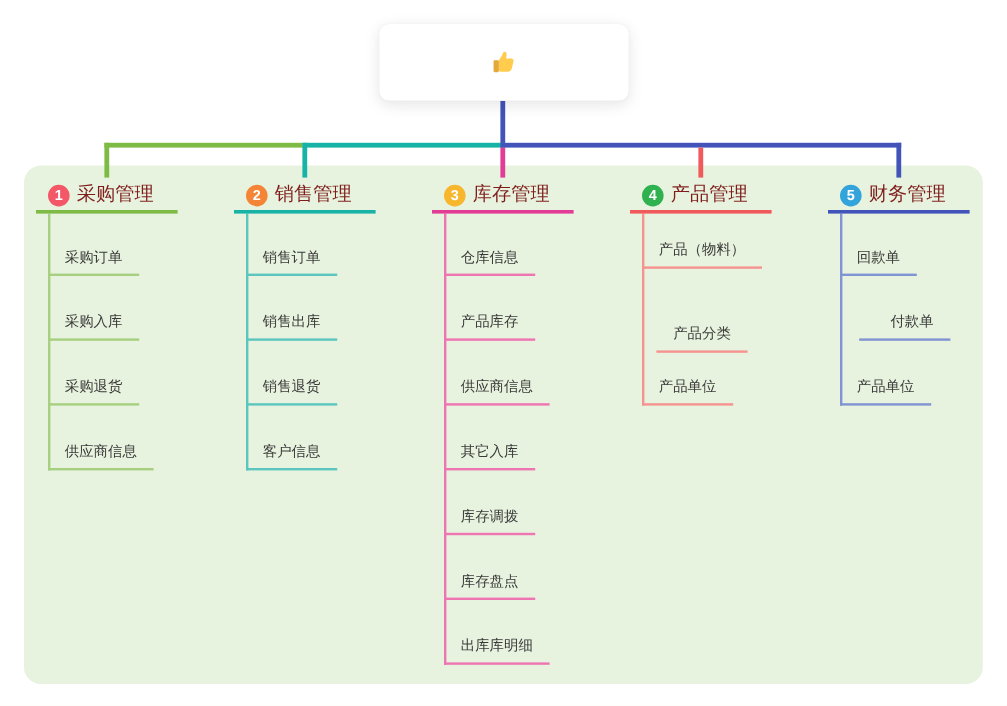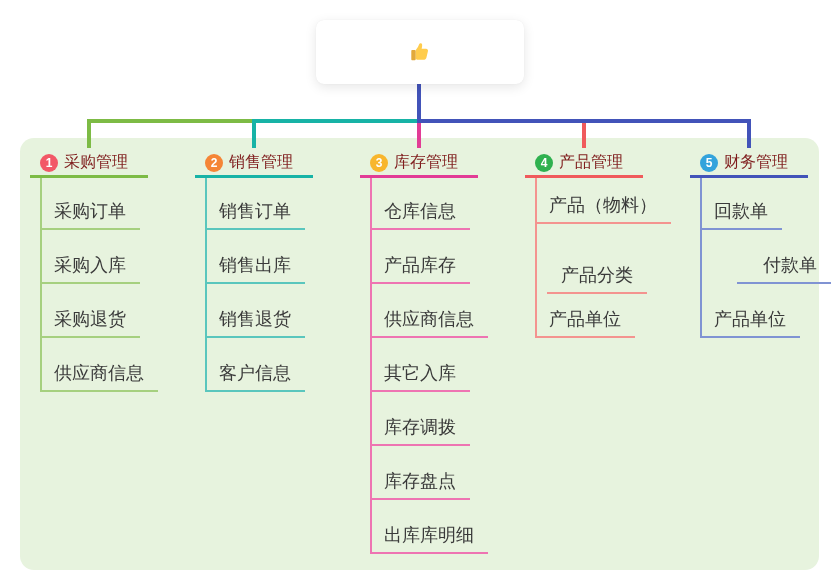--- a/index.html
+++ b/index.html
@@ -32,21 +32,21 @@
     flex:none; font-weight:bold;
   }
   .branch-label { font-size:16px; color:#7f1d1d; }
   .trunk { position:absolute; width:2px; z-index:1; }
   .sub-item {
     position:absolute; height:28px; box-sizing:border-box;
     border-bottom:2px solid; padding:0 14px 5px 14px;
     display:flex; align-items:flex-end; white-space:nowrap;
     z-index:2; cursor:pointer;
   }
-  .sub-label { font-size:18px; color:#3a3a3a; }
+  .sub-label { font-size:12px; color:#3a3a3a; }
 </style>
 </head>
 <body>
 
 <div class="canvas">
   <div class="panel" id="panel" style="background: rgb(231, 243, 222);"></div>
   <div id="connectors">
       <div class="conn" style="left: 417px; top: 84px; width: 4px; height: 39px; background: rgb(66, 83, 185);"></div>
       <div class="conn" style="left: 252px; top: 119px; width: 169px; height: 4px; background: rgb(23, 179, 166);"></div>
       <div class="conn" style="left: 417px; top: 119px; width: 334px; height: 4px; background: rgb(66, 83, 185);"></div>
@@ -175,21 +175,21 @@
       <span class="badge" style="background: rgb(51, 163, 220);">5</span>
       <span class="branch-label">财务管理</span>
     </div>
     <div class="trunk" style="left: 700px; top: 178px; height: 160px; background: rgb(128, 147, 211);"></div>
   </div>
 
   <div class="sub-item" style="left: 700px; top: 202px; border-bottom-color: rgb(128, 147, 211);">
     <span class="sub-label">回款单</span>
   </div>
 
-  <div class="sub-item" style="left: 737px; top: 256px; border-bottom-color: rgb(128, 147, 211); padding-left: 26px;">
+  <div class="sub-item" style="left: 716px; top: 256px; border-bottom-color: rgb(128, 147, 211); padding-left: 26px;">
     <span class="sub-label">付款单</span>
   </div>
 
   <div class="sub-item" style="left: 700px; top: 310px; border-bottom-color: rgb(128, 147, 211);">
     <span class="sub-label">产品单位</span>
   </div>
 </div>
 </div>
 
 </body></html>

